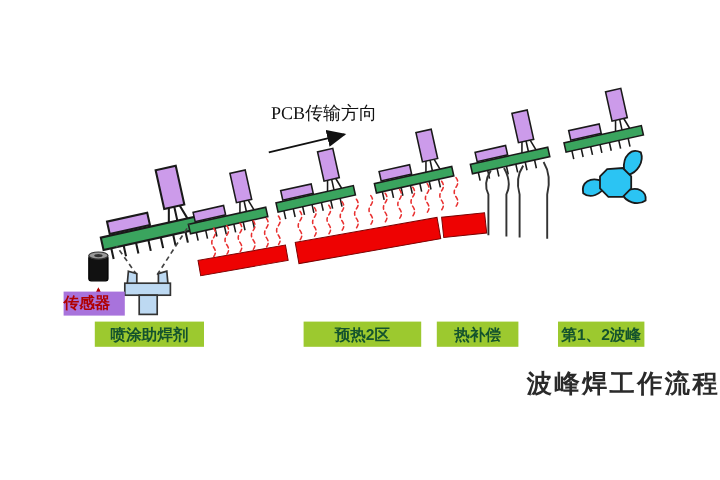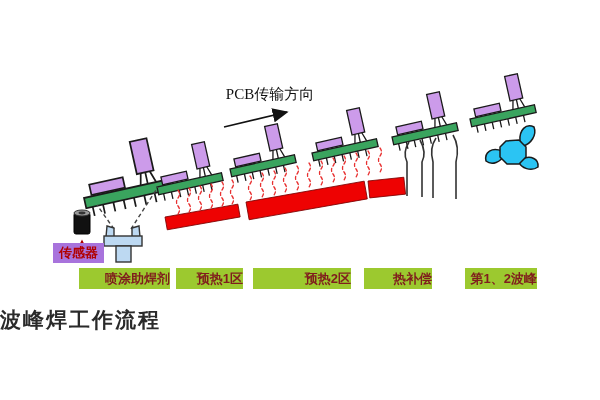--- a/index.html
+++ b/index.html
@@ -16,24 +16,24 @@
   .spray{stroke:#444;stroke-width:1.4;fill:none;stroke-dasharray:4 3;}
   .nozzle{fill:var(--nozzle-blue);stroke:#333;stroke-width:1.4;}
   .wave-line{stroke:#333;stroke-width:1.6;fill:none;}
   .fan{fill:var(--fan-cyan);stroke:#1a1a1a;stroke-width:1.5;}
   .arrow-line{stroke:#111;stroke-width:1.6;fill:none;}
   .sensor-arrow{stroke:var(--sensor-text-red);stroke-width:1.6;fill:none;}
 
   .dir-label{position:absolute;left:208px;top:85px;width:100px;text-align:center;
              font-family:"Liberation Serif",serif;font-size:15px;color:#111;white-space:nowrap;margin-left:12px;}
   .stage{position:absolute;top:268px;height:21px;background:var(--stage-green);
-         color:#7f1d1d;font-weight:bold;font-size:13px;line-height:21px;text-align:right;white-space:nowrap;overflow:hidden;}
+         color:#14532d;font-weight:bold;font-size:13px;line-height:21px;text-align:center;white-space:nowrap;overflow:hidden;}
   .sensor-label{position:absolute;left:53px;top:243px;width:51px;height:20px;background:var(--sensor-box-purple);
-                color:var(--sensor-text-red);font-weight:bold;font-size:13px;line-height:20px;text-align:center;}
-  .title{position:absolute;left:0;right:0;top:306px;text-align:left;font-size:21px;font-weight:bold;
+                color:var(--sensor-text-red);font-weight:bold;font-size:13px;line-height:20px;text-align:left;}
+  .title{position:absolute;left:0;right:0;top:306px;text-align:right;font-size:21px;font-weight:bold;
          color:#2a2a2a;letter-spacing:2px;}
 </style>
 </head>
 <body>
 
 <div class="canvas">
 
   <svg class="diagram-svg" width="600" height="400" viewBox="0 0 600 400">
     <defs>
       <g id="pcb">
@@ -133,19 +133,18 @@
       <path class="fan" d="M522,159 C531,155 539,159 538,167 C531,172 521,168 519,162 Z"></path>
       <path class="fan" d="M506,141 L519,140 L526,147 L526,157 L519,164 L507,164 L500,157 L500,147 Z"></path>
     </g>
   </svg>
 
   <div class="dir-label">PCB传输方向</div>
 
   <div class="sensor-label">传感器</div>
 
   <div class="stage" style="left:79px;width:91px;">喷涂助焊剂</div>
-  <div class="stage" style="left:176px;width:67px;">预热1区</div>
   <div class="stage" style="left:253px;width:98px;">预热2区</div>
   <div class="stage" style="left:364px;width:68px;">热补偿</div>
   <div class="stage" style="left:425px;width:72px;margin-left:40px;">第1、2波峰</div>
 
   <div class="title">波峰焊工作流程</div>
 </div>
 
 </body></html>

